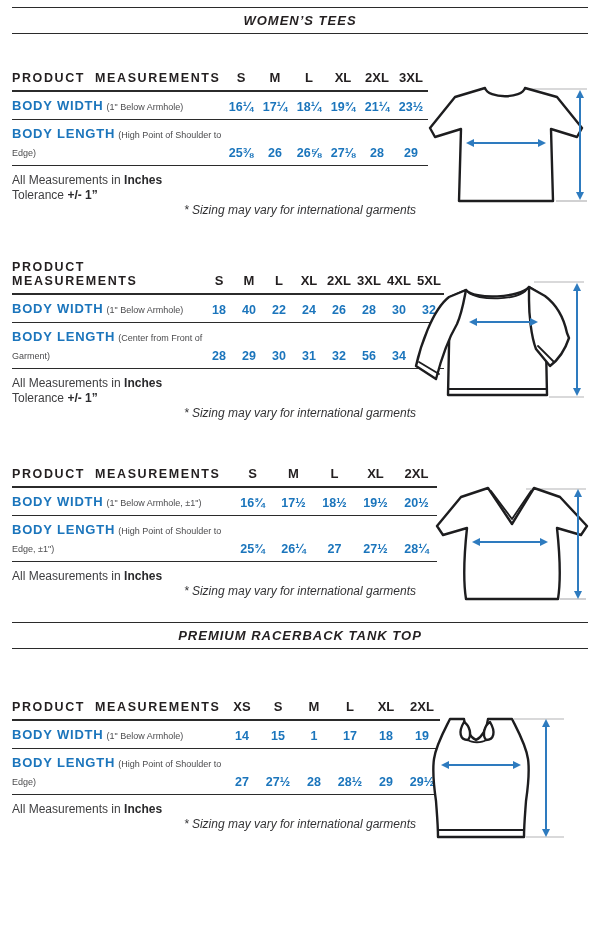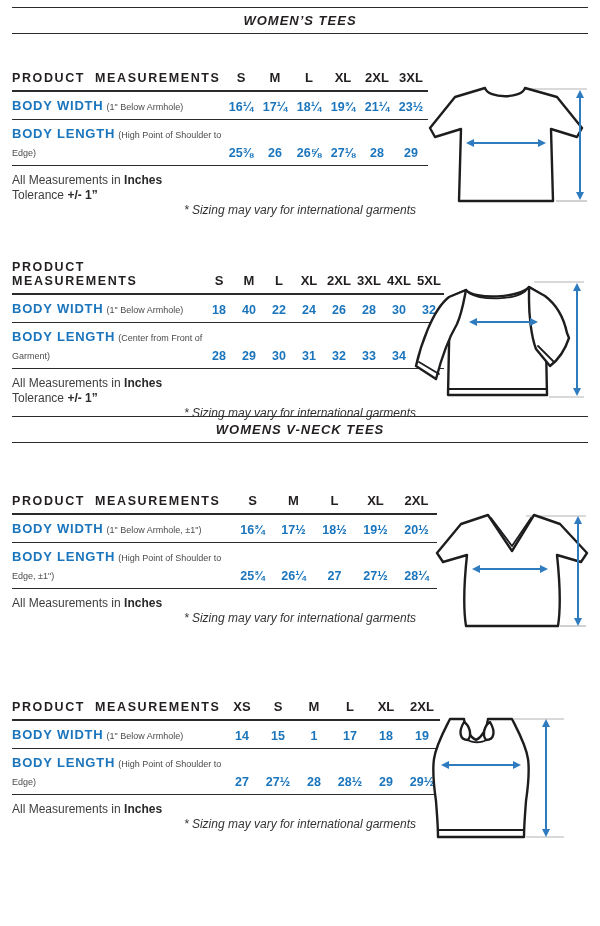--- a/index.html
+++ b/index.html
@@ -132,21 +132,21 @@
         <td class="val">30</td>
         <td class="val">32</td>
       </tr>
       <tr class="row">
         <td><span class="lbl">BODY LENGTH</span><span class="qual">(Center from Front of Garment)</span></td>
         <td class="val">28</td>
         <td class="val">29</td>
         <td class="val">30</td>
         <td class="val">31</td>
         <td class="val">32</td>
-        <td class="val">33</td>
+        <td class="val">56</td>
         <td class="val">34</td>
         <td class="val">35</td>
       </tr>
     </tbody>
       </table>
     <div class="notes">
       <p class="note"><span>All Measurements in</span> <b>Inches</b></p>
       <p class="note"><span>Tolerance</span> <b>+/- 1”</b></p>
       <p class="note it">* Sizing may vary for international garments</p>
     </div>
@@ -162,23 +162,20 @@
       <path class="detail" d="M56 16 C64 25 108 25 115 13"></path>
       <line class="arrow" x1="61" y1="46" x2="122" y2="46"></line>
       <polygon class="ahead" points="57,46 65,42 65,50"></polygon>
       <polygon class="ahead" points="126,46 118,42 118,50"></polygon>
       <line class="arrow" x1="165" y1="11" x2="165" y2="116"></line>
       <polygon class="ahead" points="165,7 161,15 169,15"></polygon>
       <polygon class="ahead" points="165,120 161,112 169,112"></polygon>
     </svg>
   </div>
 
-  <div class="band">
-    <h2 class="bt">WOMENS V-NECK TEES</h2>
-  </div>
   <div class="secbody" style="height:156px;">
     <table class="meas low" style="width:425px;">
       <colgroup>
           <col style="width:220px">
           <col style="width:41px">
           <col style="width:41px">
           <col style="width:41px">
           <col style="width:41px">
           <col style="width:41px">
         </colgroup>
@@ -220,20 +217,23 @@
       <path class="detail" d="M61 13 L82 41 L101 13"></path>
       <line class="arrow" x1="46" y1="64" x2="114" y2="64"></line>
       <polygon class="ahead" points="42,64 50,60 50,68"></polygon>
       <polygon class="ahead" points="118,64 110,60 110,68"></polygon>
       <line class="arrow" x1="148" y1="15" x2="148" y2="117"></line>
       <polygon class="ahead" points="148,11 144,19 152,19"></polygon>
       <polygon class="ahead" points="148,121 144,113 152,113"></polygon>
     </svg>
   </div>
 
+  <div class="band">
+    <h2 class="bt">PREMIUM RACERBACK TANK TOP</h2>
+  </div>
   <div class="secbody" style="height:356px;">
     <table class="meas low" style="width:428px;">
       <colgroup>
           <col style="width:212px">
           <col style="width:36px">
           <col style="width:36px">
           <col style="width:36px">
           <col style="width:36px">
           <col style="width:36px">
           <col style="width:36px">

